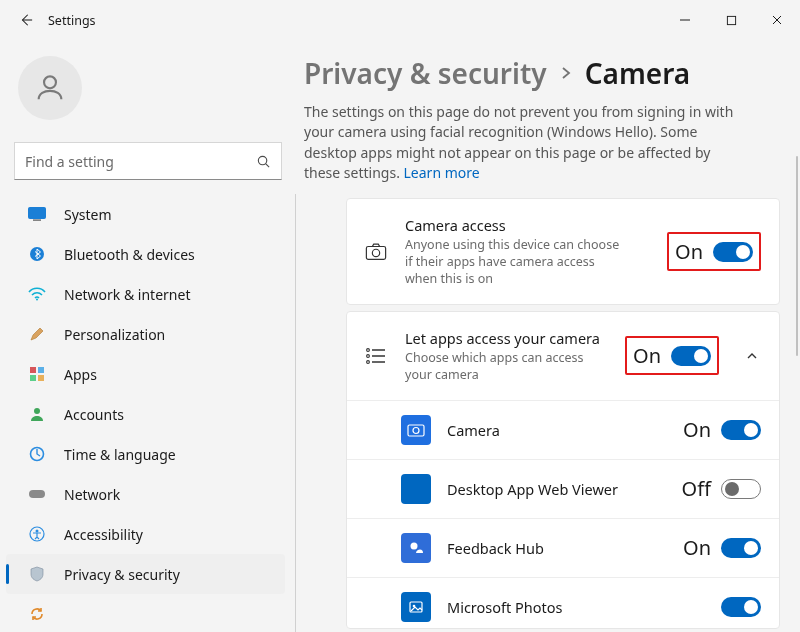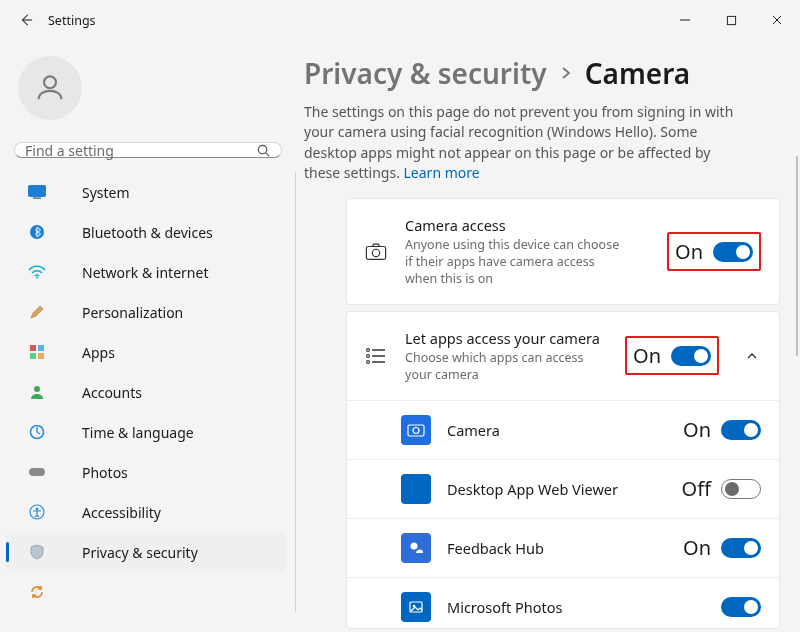--- a/index.html
+++ b/index.html
@@ -6,26 +6,26 @@
 html, body { width: 800px; height: 632px; overflow: hidden; background: #f4f4f4; color: #1b1b1b; }
 .window { width: 800px; height: 632px; display: flex; flex-direction: column; background: #f4f4f4; }
 .titlebar { height: 40px; display: flex; align-items: center; padding-left: 14px; }
 .titlebar .back { width: 24px; display:flex; align-items:center; justify-content:center; margin-right: 10px; color:#1b1b1b; }
 .titlebar .title { font-size: 12.5px; color:#1b1b1b; }
 .titlebar .spacer { flex:1; }
 .wbtn { width:46px; height:32px; display:flex; align-items:center; justify-content:center; }
 .body { flex:1; display:flex; min-height:0; }
 .sidebar { width: 296px; display:flex; flex-direction:column; padding: 8px 0 0 0; }
 .avatar { width:64px; height:64px; border-radius:50%; background:#e7e7e7; display:flex; align-items:center; justify-content:center; margin: 8px 0 12px 18px; }
-.search { margin: 10px 14px 14px 14px; height:16px; border:1px solid #d6d6d6; border-bottom:1.5px solid #8a8a8a; border-radius:8px; background:#ffffff; display:flex; align-items:center; padding:0 10px; }
+.search { margin: 10px 14px 14px 14px; height:38px; border:1px solid #d6d6d6; border-bottom:1.5px solid #8a8a8a; border-radius:0; background:#ffffff; display:flex; align-items:center; padding:0 10px; }
 .search input { border:none; outline:none; flex:1; font-size:14px; background:transparent; color:#1b1b1b; }
 .search input::placeholder { color:#6b6b6b; }
 .nav { flex:1; overflow-y:auto; padding-right:0; position:relative; }
 .nav-inner { border-right:1px solid #d0d0d0; padding-right:4px; }
-.nav-item { height:40px; display:flex; align-items:center; padding-left:22px; gap:36px; font-size:14px; color:#1b1b1b; cursor:default; border-radius:4px; margin:0 6px; position:relative; }
+.nav-item { height:40px; display:flex; align-items:center; padding-left:22px; gap:18px; font-size:14px; color:#1b1b1b; cursor:default; border-radius:4px; margin:0 6px; position:relative; }
 .nav-item .icon { width:18px; height:18px; display:flex; align-items:center; justify-content:center; }
 .nav-item.active { background:#efefef; }
 .nav-item.active::before { content:""; position:absolute; left:0; top:10px; bottom:10px; width:3px; background:#0067c0; border-radius:3px; }
 .content { flex:1; min-width:0; padding: 14px 20px 0 8px; overflow-y:auto; position:relative; }
 .scroll-indicator { position:absolute; right:2px; top:116px; width:2px; height:200px; background:#c0c0c0; border-radius:2px; }
 .breadcrumb { display:flex; align-items:center; gap:12px; margin-bottom:10px; }
 .breadcrumb .parent { font-size:28px; font-weight:600; color:#747474; }
 .breadcrumb .chev { color:#747474; font-size:18px; }
 .breadcrumb .current { font-size:28px; font-weight:600; color:#1b1b1b; }
 .desc { font-size:14px; color:#565656; line-height:1.45; margin-bottom:15px; max-width:440px; }
@@ -163,21 +163,21 @@
                 </svg>
               </span>
           <span>Time &amp; language</span>
         </div>
         <div class="nav-item">
           <span class="icon">
                 <svg width="18" height="14" viewBox="0 0 18 14">
                   <rect x="1" y="3" width="16" height="8" rx="4" fill="#8a8a8a"></rect>
                 </svg>
               </span>
-          <span>Photos</span>
+          <span>Network</span>
         </div>
         <div class="nav-item">
           <span class="icon">
                 <svg width="16" height="16" viewBox="0 0 16 16">
                   <circle cx="8" cy="8" r="7" fill="none" stroke="#2c8de0" stroke-width="1.2"></circle>
                   <circle cx="8" cy="5" r="1.5" fill="#2c8de0"></circle>
                   <path d="M4 7h8M8 7v4M6 13l2-2 2 2" stroke="#2c8de0" stroke-width="1.2" fill="none"></path>
                 </svg>
               </span>
           <span>Accessibility</span>

